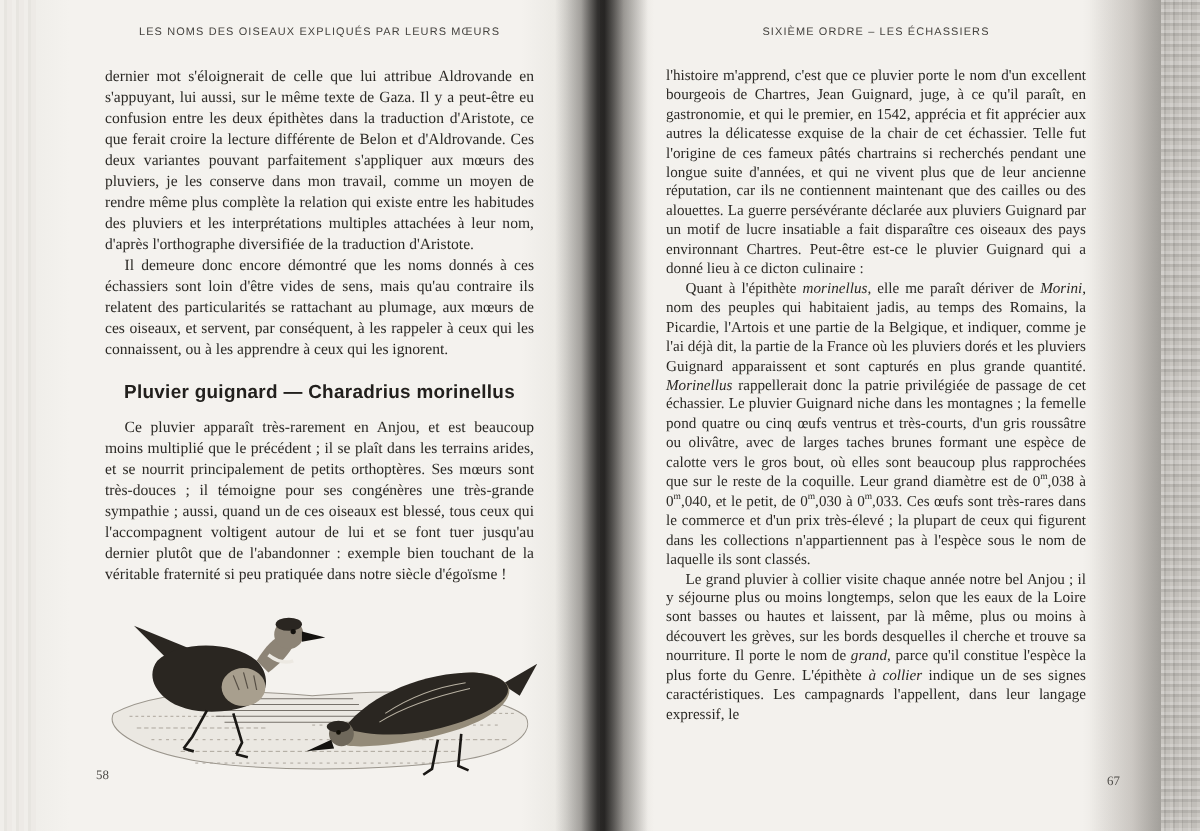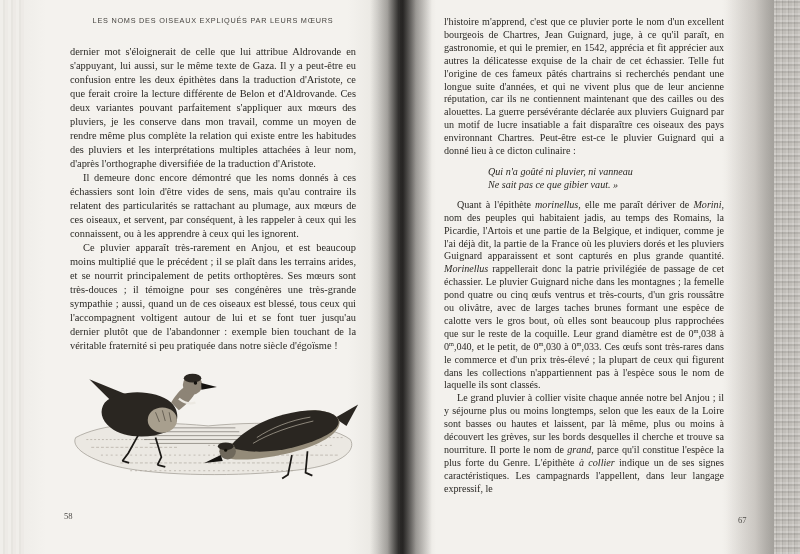--- a/index.html
+++ b/index.html
@@ -49,20 +49,21 @@
 
 <div class="spread">
 
   <div class="edge-left"></div>
 
   <div class="page page-left">
     <div class="running-head">LES NOMS DES OISEAUX EXPLIQUÉS PAR LEURS MŒURS</div>
     <div class="body-text left-body">
         <p class="para"><span>dernier mot s'éloignerait de celle que lui attribue Aldrovande en s'appuyant, lui aussi, sur le même texte de Gaza. Il y a peut-être eu confusion entre les deux épithètes dans la traduction d'Aristote, ce que ferait croire la lecture différente de Belon et d'Aldrovande. Ces deux variantes pouvant parfaitement s'appliquer aux mœurs des pluviers, je les conserve dans mon travail, comme un moyen de rendre même plus complète la relation qui existe entre les habitudes des pluviers et les interprétations multiples attachées à leur nom, d'après l'orthographe diversifiée de la traduction d'Aristote.</span></p>
         <p class="para indent"><span>Il demeure donc encore démontré que les noms donnés à ces échassiers sont loin d'être vides de sens, mais qu'au contraire ils relatent des particularités se rattachant au plumage, aux mœurs de ces oiseaux, et servent, par conséquent, à les rappeler à ceux qui les connaissent, ou à les apprendre à ceux qui les ignorent.</span></p>
+        <h2 class="section-heading">Pluvier guignard — Charadrius morinellus</h2>
         <p class="para indent"><span>Ce pluvier apparaît très-rarement en Anjou, et est beaucoup moins multiplié que le précédent ; il se plaît dans les terrains arides, et se nourrit principalement de petits orthoptères. Ses mœurs sont très-douces ; il témoigne pour ses congénères une très-grande sympathie ; aussi, quand un de ces oiseaux est blessé, tous ceux qui l'accompagnent voltigent autour de lui et se font tuer jusqu'au dernier plutôt que de l'abandonner : exemple bien touchant de la véritable fraternité si peu pratiquée dans notre siècle d'égoïsme !</span></p>
       </div>
 
     <figure class="engraving" style="margin-top:8px;">
       <svg width="302" height="122" viewBox="0 0 310 124" xmlns="http://www.w3.org/2000/svg">
 
         <path d="M14,78 C40,64 85,60 150,66 C215,60 275,64 296,80 C302,90 290,104 252,110 C195,118 115,118 68,110 C34,104 8,90 14,78 Z" fill="#ebe8e2" stroke="#9a958c" stroke-width="0.7"></path>
         <g stroke="#a39d92" stroke-width="0.6" fill="none">
           <path d="M30,88 H120" stroke-dasharray="3 2"></path>
           <path d="M40,96 H200" stroke-dasharray="2 3"></path>
@@ -122,26 +123,23 @@
               <path d="M252,92 L250,114 l7,3"></path>
           </g>
         </g>
       </svg>
     </figure>
 
     <div class="page-number pn-left">58</div>
   </div>
 
   <div class="page page-right">
+    <div class="running-head">SIXIÈME ORDRE – LES ÉCHASSIERS</div>
     <div class="body-text right-body">
         <p class="para"><span>l'histoire m'apprend, c'est que ce pluvier porte le nom d'un excellent bourgeois de Chartres, Jean Guignard, juge, à ce qu'il paraît, en gastronomie, et qui le premier, en 1542, apprécia et fit apprécier aux autres la délicatesse exquise de la chair de cet échassier. Telle fut l'origine de ces fameux pâtés chartrains si recherchés pendant une longue suite d'années, et qui ne vivent plus que de leur ancienne réputation, car ils ne contiennent maintenant que des cailles ou des alouettes. La guerre persévérante déclarée aux pluviers Guignard par un motif de lucre insatiable a fait disparaître ces oiseaux des pays environnant Chartres. Peut-être est-ce le pluvier Guignard qui a donné lieu à ce dicton culinaire :</span></p>
-        <div class="verse-quote">
-          <div><i>Qui n'a goûté ni pluvier, ni vanneau</i></div>
-          <div><i>Ne sait pas ce que gibier vaut. »</i></div>
-        </div>
         <p class="para indent"><span>Quant à l'épithète </span><i>morinellus</i><span>, elle me paraît dériver de </span><i>Morini</i><span>, nom des peuples qui habitaient jadis, au temps des Romains, la Picardie, l'Artois et une partie de la Belgique, et indiquer, comme je l'ai déjà dit, la partie de la France où les pluviers dorés et les pluviers Guignard apparaissent et sont capturés en plus grande quantité. </span><i>Morinellus</i><span> rappellerait donc la patrie privilégiée de passage de cet échassier. Le pluvier Guignard niche dans les montagnes ; la femelle pond quatre ou cinq œufs ventrus et très-courts, d'un gris roussâtre ou olivâtre, avec de larges taches brunes formant une espèce de calotte vers le gros bout, où elles sont beaucoup plus rapprochées que sur le reste de la coquille. Leur grand diamètre est de 0</span><sup>m</sup><span>,038 à 0</span><sup>m</sup><span>,040, et le petit, de 0</span><sup>m</sup><span>,030 à 0</span><sup>m</sup><span>,033. Ces œufs sont très-rares dans le commerce et d'un prix très-élevé ; la plupart de ceux qui figurent dans les collections n'appartiennent pas à l'espèce sous le nom de laquelle ils sont classés.</span></p>
         <p class="para indent"><span>Le grand pluvier à collier visite chaque année notre bel Anjou ; il y séjourne plus ou moins longtemps, selon que les eaux de la Loire sont basses ou hautes et laissent, par là même, plus ou moins à découvert les grèves, sur les bords desquelles il cherche et trouve sa nourriture. Il porte le nom de </span><i>grand</i><span>, parce qu'il constitue l'espèce la plus forte du Genre. L'épithète </span><i>à collier</i><span> indique un de ses signes caractéristiques. Les campagnards l'appellent, dans leur langage expressif, le </span></p>
       </div>
     <div class="page-number pn-right">67</div>
   </div>
 
   <div class="gutter-shadow"></div>
   <div class="right-page-fade"></div>
   <div class="edge-right"></div>
 

